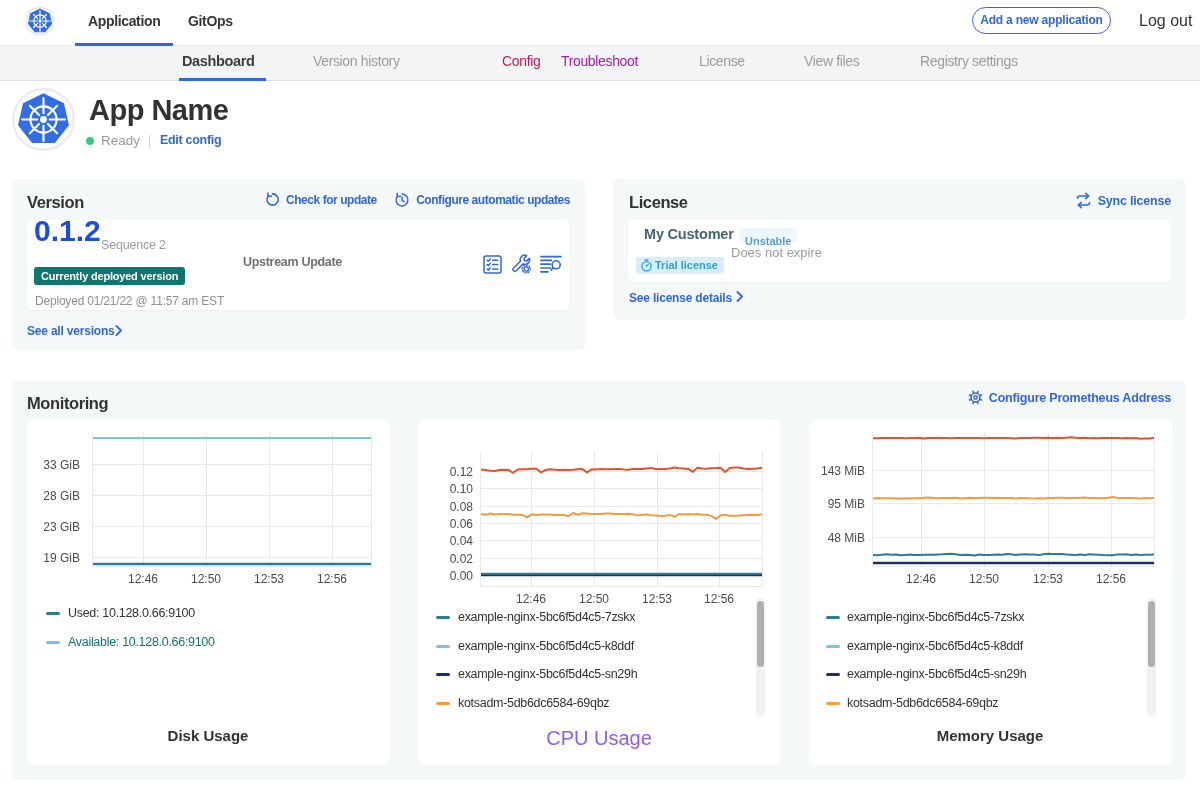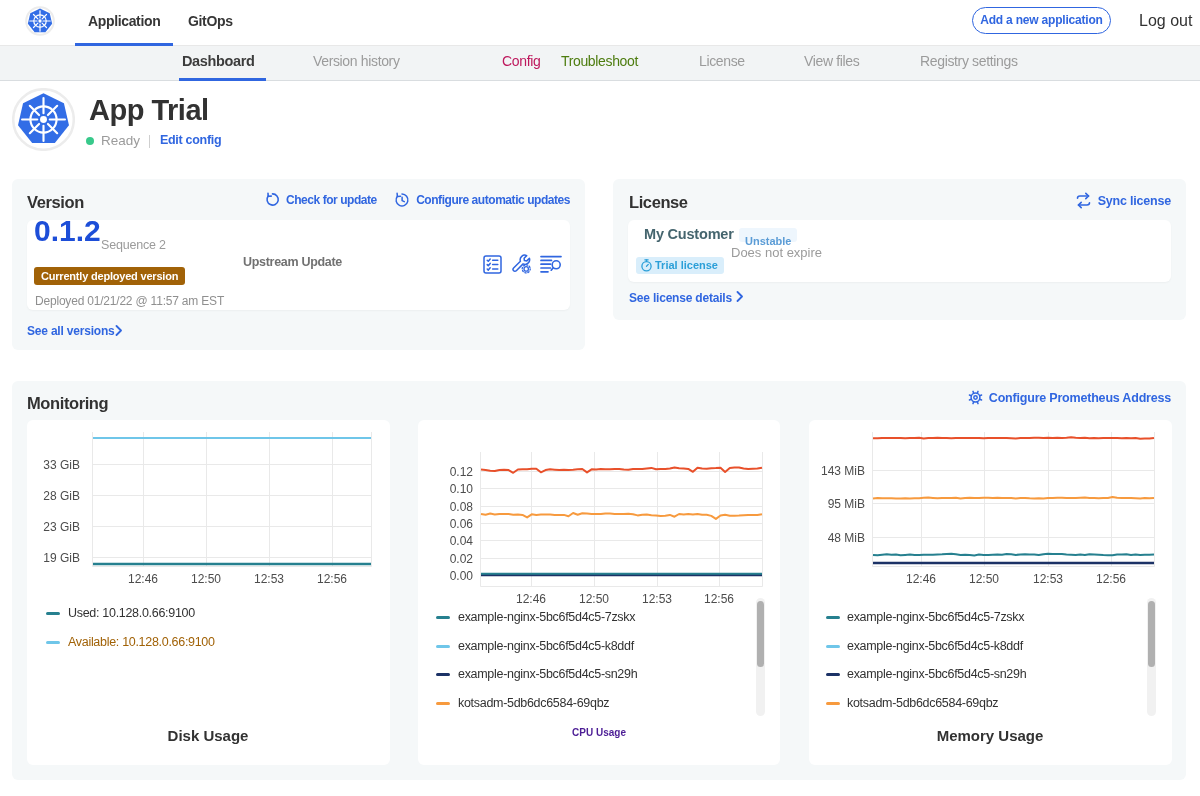--- a/index.html
+++ b/index.html
@@ -33,21 +33,21 @@
 <div class="abs" style="left:75px;top:43px;width:98px;height:3px;background:#3066e0;"></div>
 <div class="t" style="left:188px;top:14px;font-size:14px;font-weight:bold;letter-spacing:-0.35px;color:#363636;">GitOps</div>
 <div class="abs" style="left:972px;top:7px;width:139px;height:27px;border:1.5px solid #3066e0;border-radius:14px;color:#3066e0;font-size:12px;font-weight:bold;letter-spacing:-0.2px;text-align:center;line-height:24px;white-space:nowrap;">Add a new application</div>
 <div class="t" style="left:1139px;top:13px;font-size:16px;color:#323232;">Log out</div>
 
 <div class="abs" style="left:0;top:46px;width:1200px;height:35px;background:#f2f4f5;border-bottom:1px solid #d9dde0;"></div>
 <div class="t" style="left:182px;top:54px;font-size:14.5px;font-weight:bold;letter-spacing:-0.35px;color:#3c3c3c;">Dashboard</div>
 <div class="abs" style="left:179px;top:78px;width:87px;height:3px;background:#3066e0;"></div>
 <div class="t" style="left:313px;top:54px;font-size:14px;letter-spacing:-0.35px;color:#9b9b9b;">Version history</div>
 <div class="t" style="left:462px;top:54px;font-size:14px;letter-spacing:-0.35px;color:#be185d;margin-left:40px;">Config</div>
-<div class="t" style="left:561px;top:54px;font-size:14px;letter-spacing:-0.35px;color:#4d7c0f;">Troubleshoot</div>
+<div class="t" style="left:561px;top:54px;font-size:14px;letter-spacing:-0.35px;color:#a21caf;">Troubleshoot</div>
 <div class="t" style="left:699px;top:54px;font-size:14px;letter-spacing:-0.35px;color:#9b9b9b;">License</div>
 <div class="t" style="left:804px;top:54px;font-size:14px;letter-spacing:-0.35px;color:#9b9b9b;">View files</div>
 <div class="t" style="left:920px;top:54px;font-size:14px;letter-spacing:-0.35px;color:#9b9b9b;">Registry settings</div>
 
 <div class="abs" style="left:12px;top:88px;">
     <svg width="63" height="63" viewBox="0 0 63 63">
       <circle cx="31.5" cy="31.5" r="30.3" fill="#ffffff" stroke="#ececec" stroke-width="2.5"></circle>
       <polygon points="31.50,5.36 51.94,15.20 56.99,37.32 42.84,55.06 20.16,55.06 6.01,37.32 11.06,15.20" fill="#326de6"></polygon>
       <g stroke="#ffffff" stroke-width="2.14" fill="none" stroke-linecap="round">
         <circle cx="31.5" cy="31.5" r="13.07"></circle>
@@ -56,21 +56,21 @@
         <line x1="37.77" y1="31.50" x2="52.94" y2="31.50"></line>
         <line x1="35.94" y1="35.94" x2="45.18" y2="45.18"></line>
         <line x1="31.50" y1="37.77" x2="31.50" y2="52.94"></line>
         <line x1="27.06" y1="35.94" x2="17.82" y2="45.18"></line>
         <line x1="25.23" y1="31.50" x2="10.06" y2="31.50"></line>
         <line x1="27.06" y1="27.06" x2="17.82" y2="17.82"></line>
       </g>
       <circle cx="31.5" cy="31.5" r="3.46" fill="#ffffff"></circle>
     </svg>
   </div>
-<div class="t" style="left:89px;top:96px;font-size:29px;font-weight:bold;color:#323232;letter-spacing:-0.5px;">App Trial</div>
+<div class="t" style="left:89px;top:96px;font-size:29px;font-weight:bold;color:#323232;letter-spacing:-0.5px;">App Name</div>
 <div class="abs" style="left:86px;top:137px;width:8px;height:8px;border-radius:50%;background:#38c98b;"></div>
 <div class="t" style="left:101px;top:134px;font-size:13.5px;color:#9b9b9b;">Ready</div>
 <div class="abs" style="left:149px;top:135px;width:1px;height:13px;background:#cfcfcf;"></div>
 <div class="t" style="left:160px;top:134px;font-size:12.5px;font-weight:bold;letter-spacing:-0.3px;color:#3066e0;">Edit config</div>
 
 <div class="abs" style="left:12px;top:179px;width:573px;height:171px;background:#f5f8f9;border-radius:6px;"></div>
 <div class="t" style="left:27px;top:194px;font-size:16.5px;font-weight:bold;letter-spacing:-0.4px;color:#323232;">Version</div>
 <div class="lg" style="left:265px;top:192px;font-size:12px;letter-spacing:-0.45px;">
     <svg width="15" height="15" viewBox="0 0 15 15" fill="none" stroke="#3066e0" stroke-width="1.6" stroke-linecap="round" stroke-linejoin="round">
       <path d="M3.2 4.1 A 5.6 5.6 0 1 0 7.5 1.9"></path>
@@ -83,21 +83,21 @@
       <path d="M3.4 4.3 A 5.9 5.9 0 1 0 8.0 2.1"></path>
       <polyline points="3.1 1.3 3.4 4.5 6.6 4.3"></polyline>
       <polyline points="8.1 5.2 8.1 8.6 10.3 9.7"></polyline>
     </svg>
     <span>Configure automatic updates</span>
   </div>
 
 <div class="abs" style="left:27px;top:220px;width:543px;height:90px;background:#fff;border-radius:6px;box-shadow:0 1px 2px rgba(0,0,0,0.04);"></div>
 <div class="t" style="left:34px;top:216px;font-size:30px;font-weight:bold;color:#1d4ed8;">0.1.2</div>
 <div class="t" style="left:101px;top:239px;font-size:12.5px;letter-spacing:-0.2px;color:#9b9b9b;">Sequence 2</div>
-<div class="abs" style="left:34px;top:267px;height:18px;background:#a16207;border-radius:3px;color:#fff;font-size:11px;font-weight:bold;letter-spacing:-0.2px;line-height:18px;padding:0 7px;white-space:nowrap;">Currently deployed version</div>
+<div class="abs" style="left:34px;top:267px;height:18px;background:#0f766e;border-radius:3px;color:#fff;font-size:11px;font-weight:bold;letter-spacing:-0.2px;line-height:18px;padding:0 7px;white-space:nowrap;">Currently deployed version</div>
 <div class="t" style="left:35px;top:295px;font-size:12px;letter-spacing:-0.2px;color:#8f8f8f;">Deployed 01/21/22 @ 11:57 am EST</div>
 <div class="t" style="left:243px;top:256px;font-size:12.5px;font-weight:bold;letter-spacing:-0.3px;color:#717171;">Upstream Update</div>
 <div class="abs" style="left:483px;top:255px;">
     <svg width="19" height="19" viewBox="0 0 19 19" fill="none" stroke="#3066e0" stroke-width="1.5" stroke-linecap="round" stroke-linejoin="round">
       <rect x="1" y="1" width="17" height="17" rx="2"></rect>
       <polyline points="4.2 5.2 5.3 6.3 7.2 4.0"></polyline>
       <line x1="9.6" y1="5.2" x2="14.8" y2="5.2"></line>
       <polyline points="4.2 9.6 5.3 10.7 7.2 8.4"></polyline>
       <line x1="9.6" y1="9.6" x2="14.8" y2="9.6"></line>
       <polyline points="4.2 14.0 5.3 15.1 7.2 12.8"></polyline>
@@ -209,21 +209,21 @@
         <text x="116" y="163">12:46</text>
         <text x="179" y="163">12:50</text>
         <text x="242" y="163">12:53</text>
         <text x="305" y="163">12:56</text>
       </g>
 </svg>
 </div>
 <div class="abs" style="left:46px;top:612px;width:14px;height:3px;border-radius:2px;background:#26808f;"></div>
 <div class="t" style="left:68px;top:607px;font-size:12.5px;letter-spacing:-0.3px;color:#323232;">Used: 10.128.0.66:9100</div>
 <div class="abs" style="left:46px;top:641px;width:14px;height:3px;border-radius:2px;background:#6fc6e9;"></div>
-<div class="t" style="left:68px;top:636px;font-size:12.5px;letter-spacing:-0.3px;color:#a16207;">Available: 10.128.0.66:9100</div>
+<div class="t" style="left:68px;top:636px;font-size:12.5px;letter-spacing:-0.3px;color:#0f766e;">Available: 10.128.0.66:9100</div>
 <div class="t" style="left:208px;top:728px;font-size:15px;font-weight:bold;color:#323232;transform:translateX(-50%);">Disk Usage</div>
 
 <div class="abs" style="left:418px;top:420px;width:362px;height:345px;background:#fff;border-radius:6px;"></div>
 <div class="abs" style="left:418px;top:440px;">
 <svg width="362" height="172" viewBox="0 0 362 172">
 <g stroke="#e9e9e9" stroke-width="1">
 <line x1="62.5" y1="12" x2="62.5" y2="146.5"></line>
         <line x1="113.5" y1="12" x2="113.5" y2="146.5"></line>
         <line x1="176.5" y1="12" x2="176.5" y2="146.5"></line>
         <line x1="239.5" y1="12" x2="239.5" y2="146.5"></line>
@@ -262,21 +262,21 @@
 <div class="abs" style="left:436px;top:616px;width:14px;height:3px;border-radius:2px;background:#26808f;"></div>
 <div class="t" style="left:458px;top:611px;font-size:12.5px;letter-spacing:-0.3px;color:#323232;">example-nginx-5bc6f5d4c5-7zskx</div>
 <div class="abs" style="left:436px;top:645px;width:14px;height:3px;border-radius:2px;background:#6fc6e9;"></div>
 <div class="t" style="left:458px;top:640px;font-size:12.5px;letter-spacing:-0.3px;color:#323232;">example-nginx-5bc6f5d4c5-k8ddf</div>
 <div class="abs" style="left:436px;top:673px;width:14px;height:3px;border-radius:2px;background:#1c3266;"></div>
 <div class="t" style="left:458px;top:668px;font-size:12.5px;letter-spacing:-0.3px;color:#323232;">example-nginx-5bc6f5d4c5-sn29h</div>
 <div class="abs" style="left:436px;top:702px;width:14px;height:3px;border-radius:2px;background:#f79a3e;"></div>
 <div class="t" style="left:458px;top:697px;font-size:12.5px;letter-spacing:-0.3px;color:#323232;">kotsadm-5db6dc6584-69qbz</div>
 <div class="abs" style="left:756px;top:598px;width:9px;height:118px;background:#f1f1f1;border-radius:5px;"></div>
 <div class="abs" style="left:757px;top:601px;width:7px;height:66px;background:#b0b0b0;border-radius:4px;"></div>
-<div class="t" style="left:599px;top:728px;font-size:10px;font-weight:bold;color:#4c1d95;transform:translateX(-50%);">CPU Usage</div>
+<div class="t" style="left:599px;top:728px;font-size:20px;font-weight:normal;color:#8b5cf6;transform:translateX(-50%);">CPU Usage</div>
 
 <div class="abs" style="left:809px;top:420px;width:363px;height:345px;background:#fff;border-radius:6px;"></div>
 <div class="abs" style="left:809px;top:420px;">
 <svg width="363" height="172" viewBox="0 0 363 172">
 <g stroke="#e9e9e9" stroke-width="1">
 <line x1="63.5" y1="12" x2="63.5" y2="146.5"></line>
         <line x1="112.5" y1="12" x2="112.5" y2="146.5"></line>
         <line x1="175.5" y1="12" x2="175.5" y2="146.5"></line>
         <line x1="239.5" y1="12" x2="239.5" y2="146.5"></line>
         <line x1="302.5" y1="12" x2="302.5" y2="146.5"></line>

